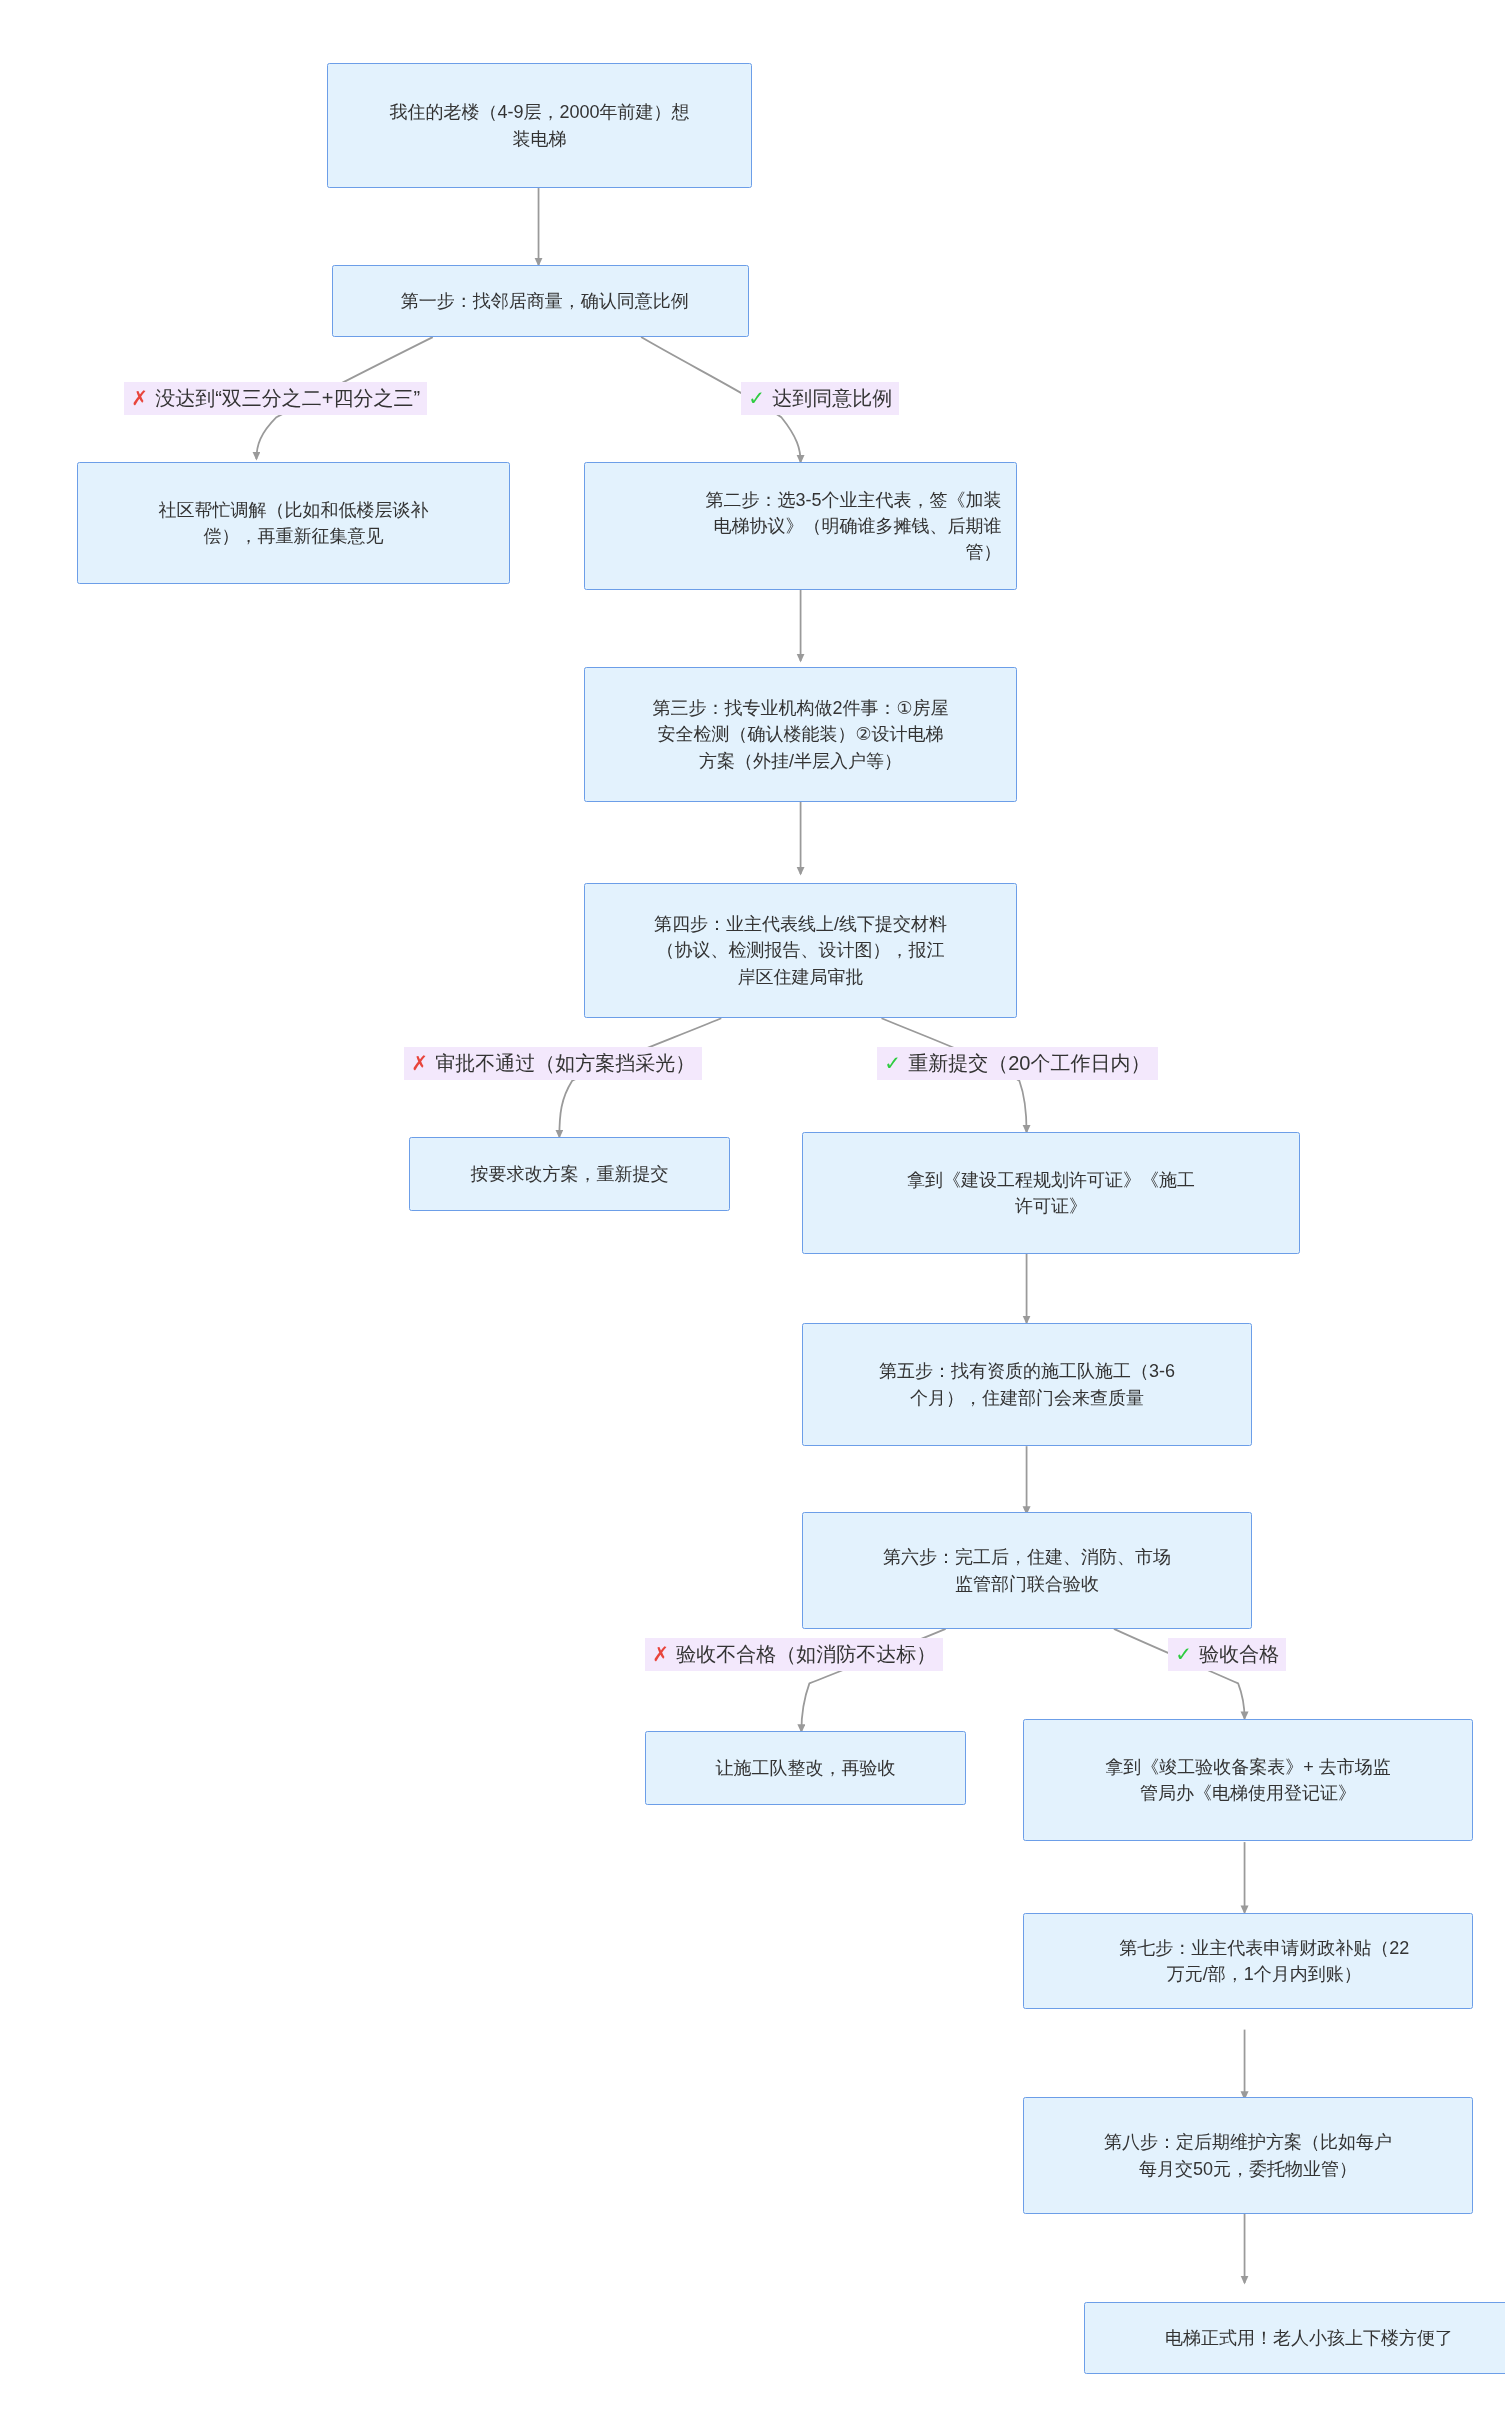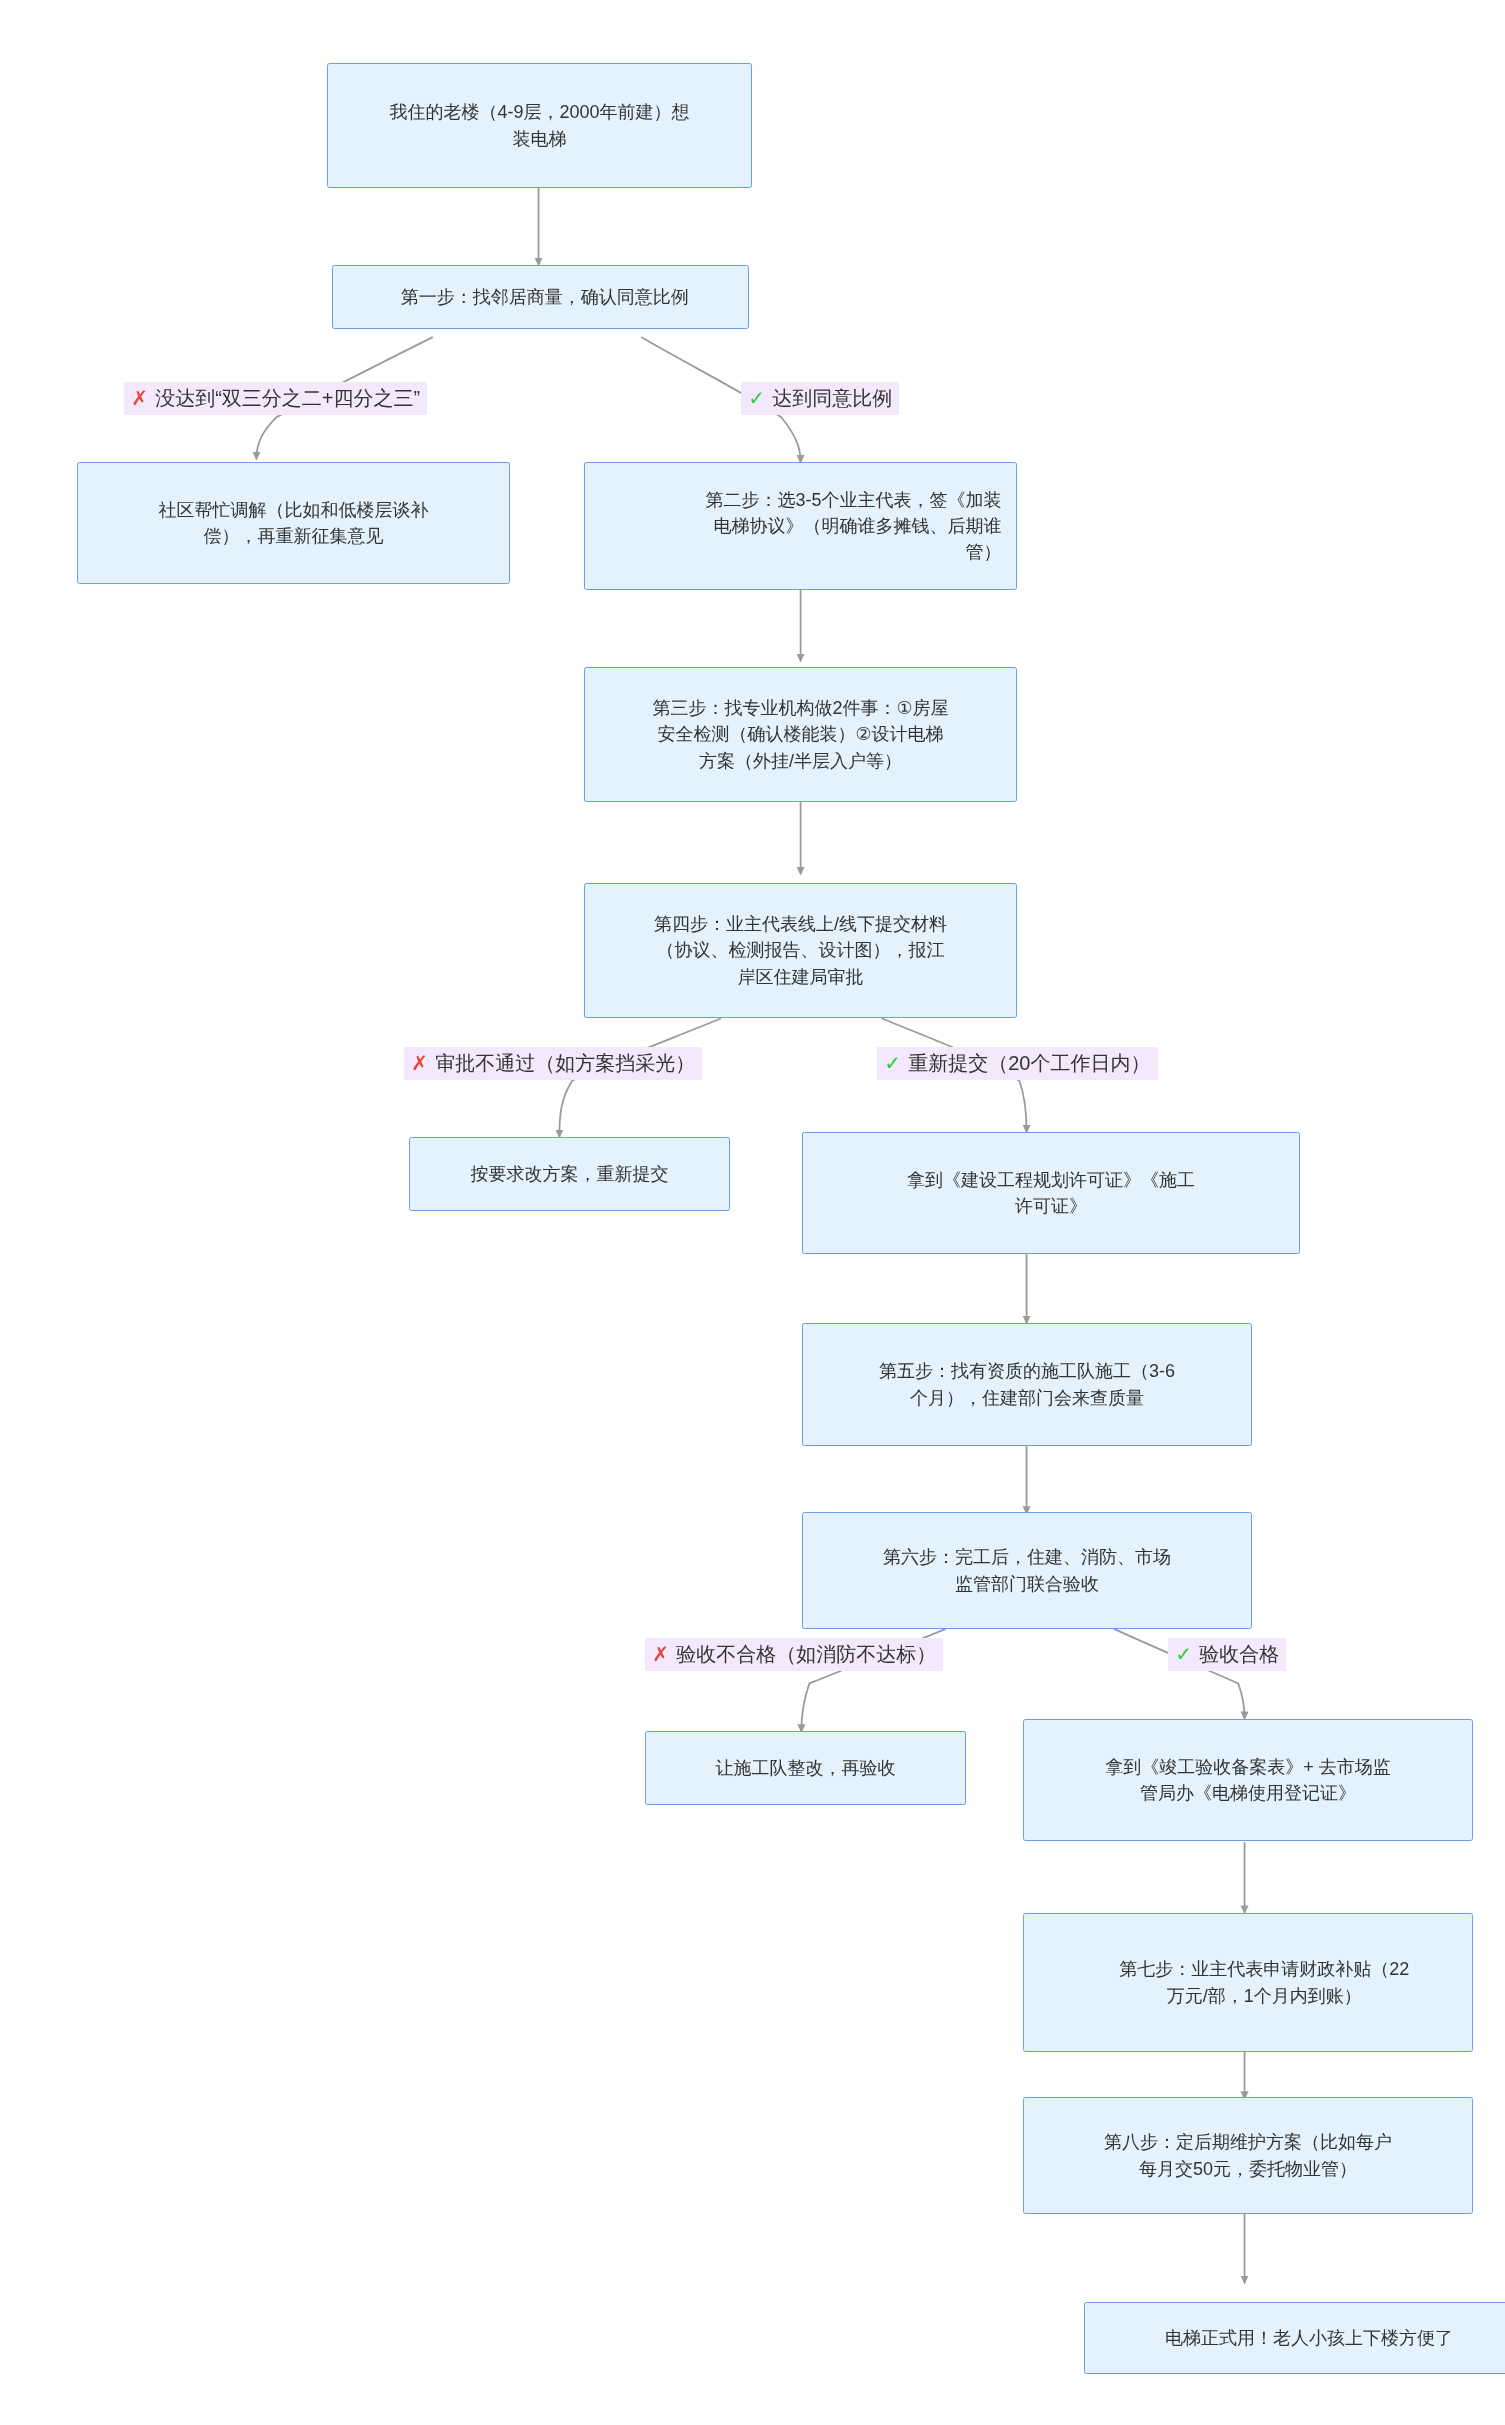--- a/index.html
+++ b/index.html
@@ -109,21 +109,21 @@
 
       <path d="M1553,2762 L1553,2848"></path>
     </g>
   </svg>
 
   <div class="node" style="left:327px; top:63px; width:425px; height:125px;">
     <span class="node-text">我住的老楼（4-9层，2000年前建）想
 装电梯</span>
   </div>
 
-  <div class="node" style="left:332px; top:265px; width:417px; height:64px;padding-left:23px;">
+  <div class="node" style="left:332px; top:265px; width:417px; height:72px;padding-left:23px;">
     <span class="node-text">第一步：找邻居商量，确认同意比例</span>
   </div>
 
   <div class="edge-label" style="left:124px; top:382px;">
     <span class="mark mark-no">✗</span>
     <span>没达到“双三分之二+四分之三”</span>
   </div>
 
   <div class="edge-label" style="left:741px; top:382px;">
     <span class="mark mark-yes">✓</span>
@@ -194,21 +194,21 @@
 
   <div class="node" style="left:645px; top:1731px; width:321px; height:74px;">
     <span class="node-text">让施工队整改，再验收</span>
   </div>
 
   <div class="node" style="left:1023px; top:1719px; width:450px; height:122px;">
     <span class="node-text">拿到《竣工验收备案表》+ 去市场监
 管局办《电梯使用登记证》</span>
   </div>
 
-  <div class="node" style="left:1023px; top:1913px; width:450px; height:139px;padding-left:47px;">
+  <div class="node" style="left:1023px; top:1913px; width:450px; height:96px;padding-left:47px;">
     <span class="node-text">第七步：业主代表申请财政补贴（22
 万元/部，1个月内到账）</span>
   </div>
 
   <div class="node" style="left:1023px; top:2097px; width:450px; height:117px;">
     <span class="node-text">第八步：定后期维护方案（比如每户
 每月交50元，委托物业管）</span>
   </div>
 
   <div class="node" style="left:1084px; top:2283px; width:450px; height:72px;margin-top:19px;">

